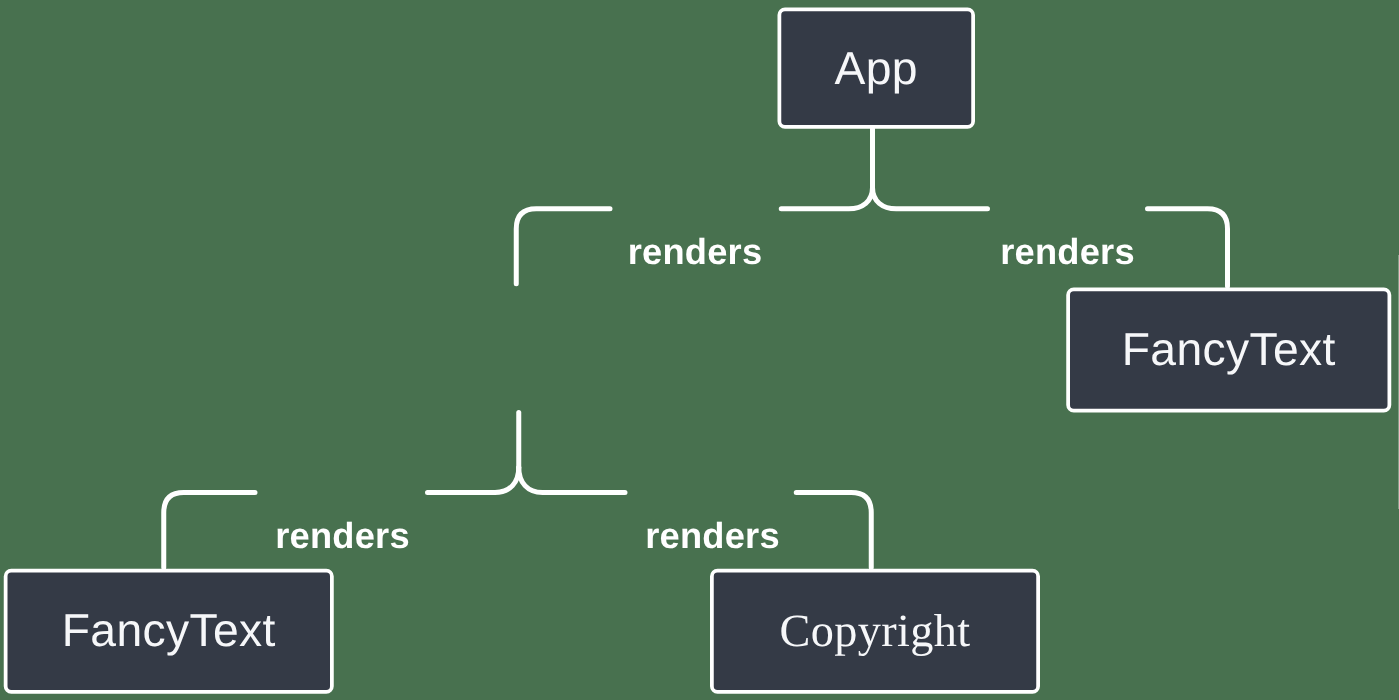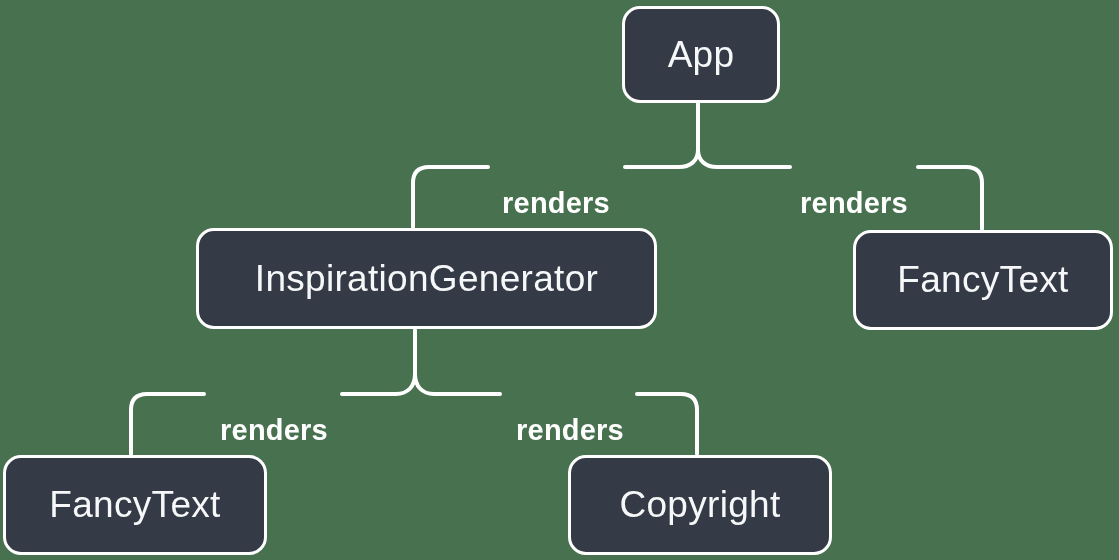--- a/index.html
+++ b/index.html
@@ -27,35 +27,35 @@
     fill: none;
     stroke: var(--line, #FFFFFF);
     stroke-width: 4;
     stroke-linecap: round;
   }
   .node {
     position: absolute;
     box-sizing: border-box;
     background: var(--node-fill, #343A46);
     border: 3.5px solid var(--node-border, #FFFFFF);
-    border-radius: 18px;
+    border-radius: 6px;
     color: var(--text, #F6F7F9);
     font-size: 37px;
     font-weight: 400;
     letter-spacing: 0.3px;
     display: flex;
     align-items: center;
     justify-content: center;
     white-space: nowrap;
   }
   .node-app                  { left: 622px; top: 6px;   width: 158px; height: 97px; }
   .node-inspiration          { left: 196px; top: 228px; width: 461px; height: 101px; }
   .node-fancytext-right      { left: 853px; top: 230px; width: 260px; height: 100px; }
   .node-fancytext-left       { left: 3px;   top: 455px; width: 264px; height: 100px; }
-  .node-copyright            { left: 568px; top: 455px; width: 264px; height: 100px; }
+  .node-copyright            { left: 568px; top: 455px; width: 264px; height: 100px; font-family: Liberation Serif, serif; }
   .edge-label {
     position: absolute;
     transform: translate(-50%, -50%);
     color: var(--line, #FFFFFF);
     font-size: 29px;
     font-weight: 700;
     letter-spacing: 0.2px;
     white-space: nowrap;
     margin-top: 36px;
   }
@@ -81,23 +81,20 @@
 
     <path d="M415,374 C415,386 408,394 396,394 L342,394 M204,394 L147,394 Q131,394 131,410 L131,454"></path>
 
     <path d="M415,374 C415,386 422,394 434,394 L500,394 M637,394 L681,394 Q697,394 697,410 L697,454"></path>
   </svg>
 
   <div class="node node-app">
     <span>App</span>
   </div>
 
-  <div class="node node-inspiration">
-    <span>InspirationGenerator</span>
-  </div>
 
   <div class="node node-fancytext-right">
     <span>FancyText</span>
   </div>
 
   <div class="node node-fancytext-left">
     <span>FancyText</span>
   </div>
 
   <div class="node node-copyright">

